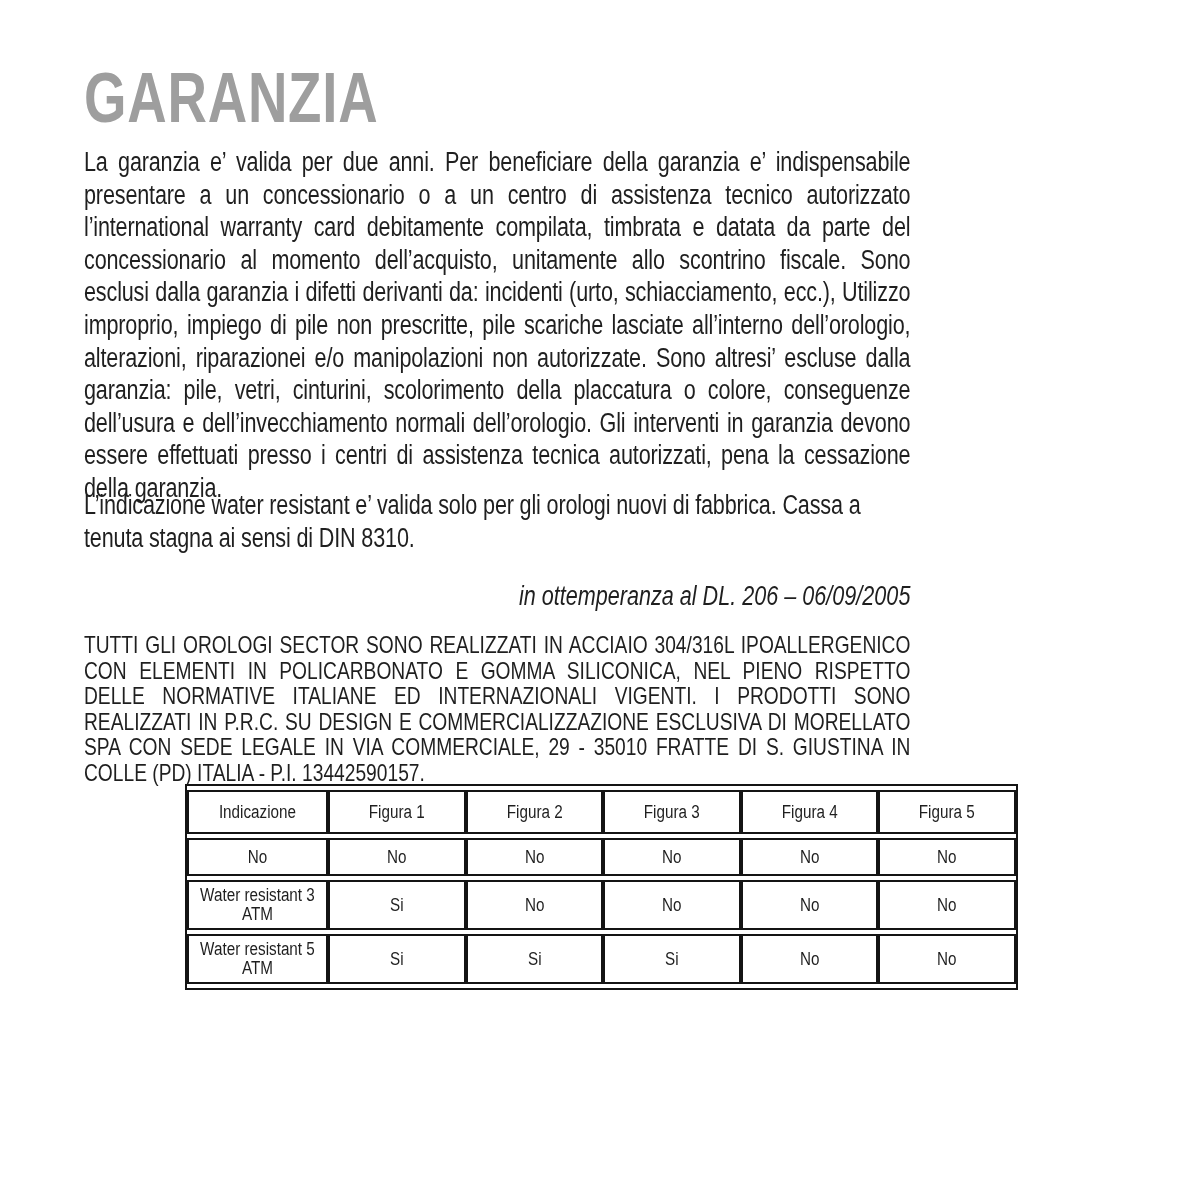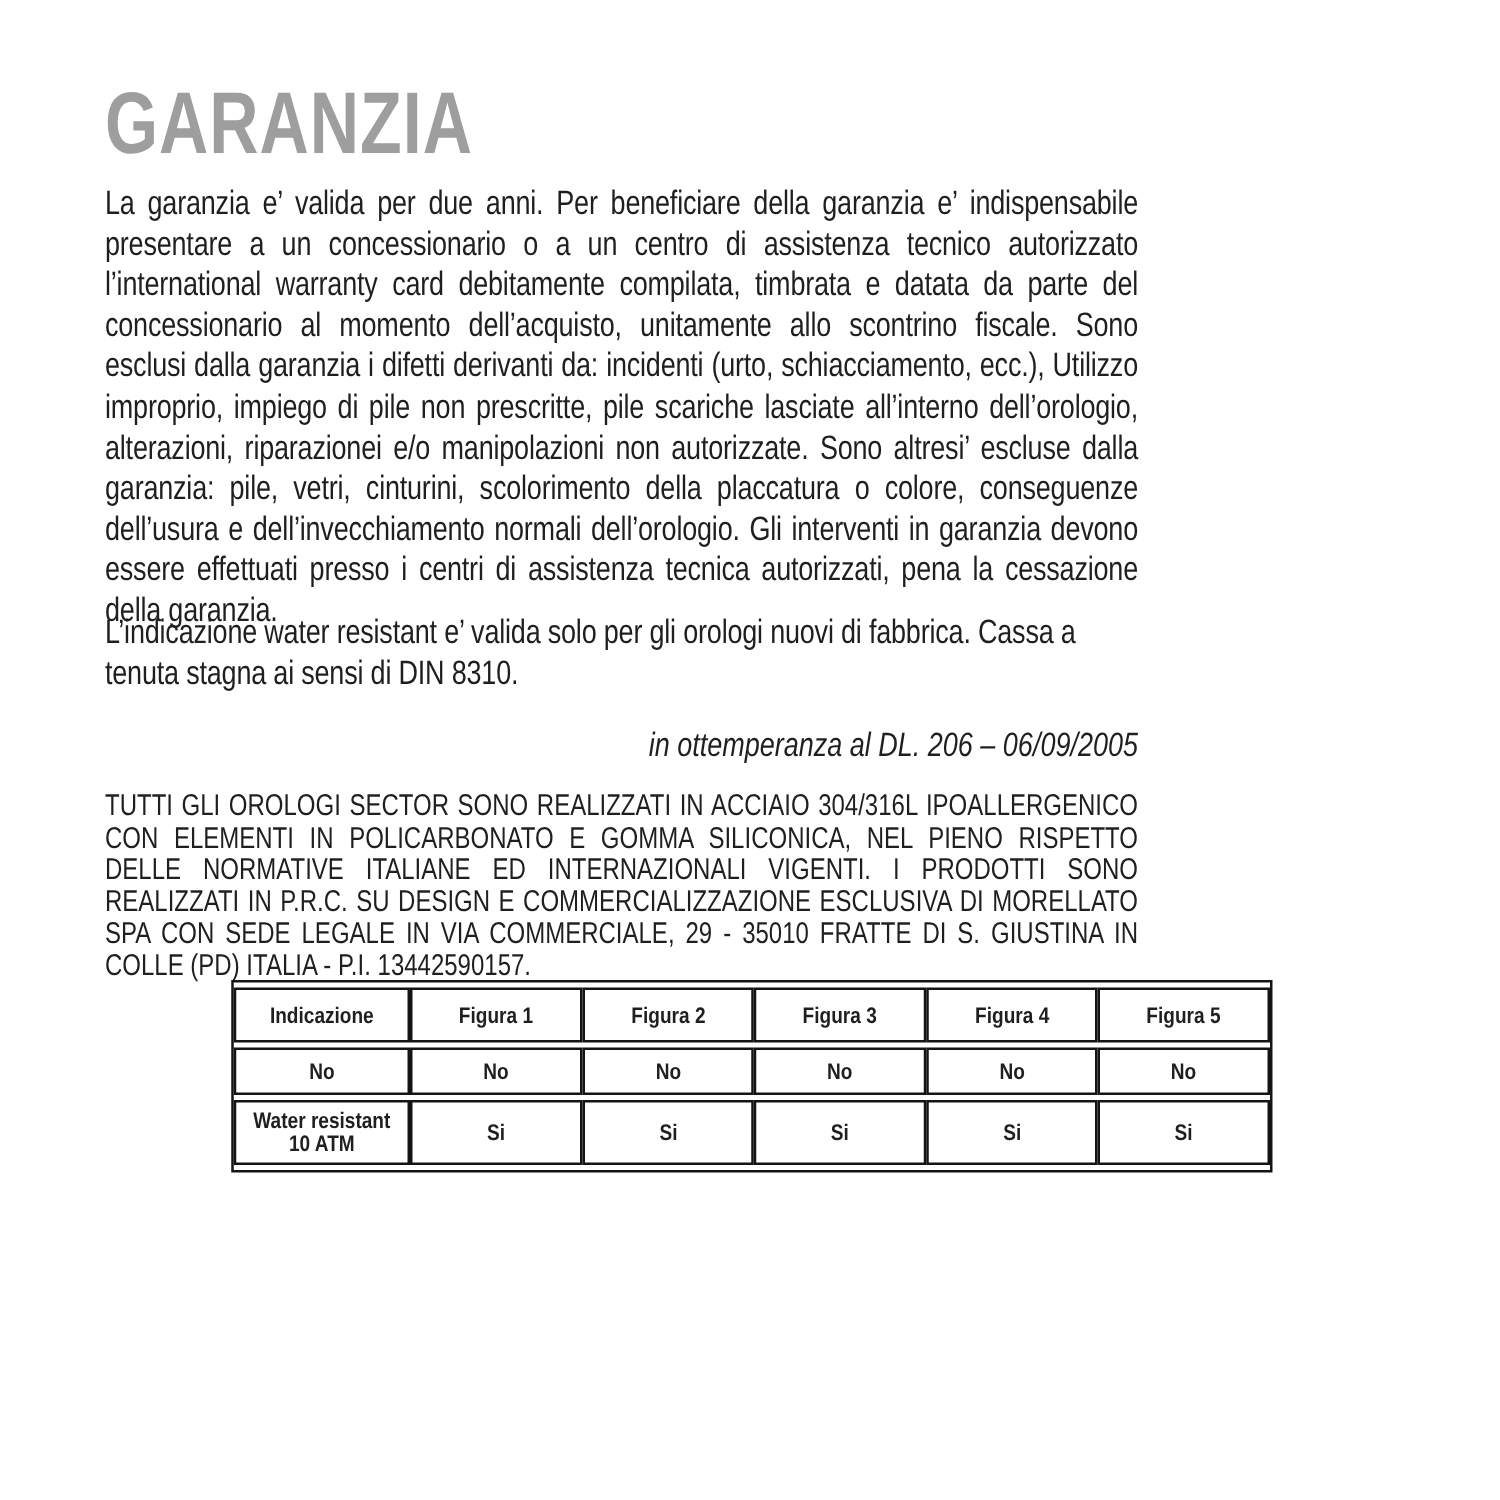--- a/index.html
+++ b/index.html
@@ -78,21 +78,21 @@
     table-layout: fixed;
     background: #ffffff;
   }
   table.wr td {
     border: 2px solid #141414;
     padding: 2px 4px;
     text-align: center;
     vertical-align: middle;
     font-size: 18px;
     line-height: 19px;
-    font-weight: bold;
+    font-weight: normal;
     overflow: hidden;
     margin-top: 12px;
   }
   table.wr col.c0 { width: 141px; }
   table.wr col.cn { width: 137.6px; }
   tr.r-head td   { height: 36px; }
   tr.r-sub td    { height: 48px; font-size: 17px; }
   tr.r-no td     { height: 30px; }
   tr.r-atm td    { height: 42px; }
   tr.r-atm2 td   { height: 44px; }
@@ -162,36 +162,56 @@
         <td>
             <div class="cnd">No</div>
           </td>
         <td>
             <div class="cnd">No</div>
           </td>
         <td>
             <div class="cnd">No</div>
           </td>
       </tr>
-      <tr class="r-atm2">
-        <td>
-            <div class="cnd">Water resistant 10 ATM</div>
-          </td>
-        <td>
-            <div class="cnd">Si</div>
-          </td>
-        <td>
-            <div class="cnd">Si</div>
-          </td>
-        <td>
-            <div class="cnd">Si</div>
-          </td>
-        <td>
-            <div class="cnd">Si</div>
-          </td>
-        <td>
-            <div class="cnd">Si</div>
+      <tr class="r-atm">
+        <td>
+            <div class="cnd">Water resistant 3 ATM</div>
+          </td>
+        <td>
+            <div class="cnd">Si</div>
+          </td>
+        <td>
+            <div class="cnd">No</div>
+          </td>
+        <td>
+            <div class="cnd">No</div>
+          </td>
+        <td>
+            <div class="cnd">No</div>
+          </td>
+        <td>
+            <div class="cnd">No</div>
+          </td>
+      </tr>
+      <tr class="r-atm">
+        <td>
+            <div class="cnd">Water resistant 5 ATM</div>
+          </td>
+        <td>
+            <div class="cnd">Si</div>
+          </td>
+        <td>
+            <div class="cnd">Si</div>
+          </td>
+        <td>
+            <div class="cnd">Si</div>
+          </td>
+        <td>
+            <div class="cnd">No</div>
+          </td>
+        <td>
+            <div class="cnd">No</div>
           </td>
       </tr>
     </tbody>
   </table>
 
 </div>
 
 </body></html>

